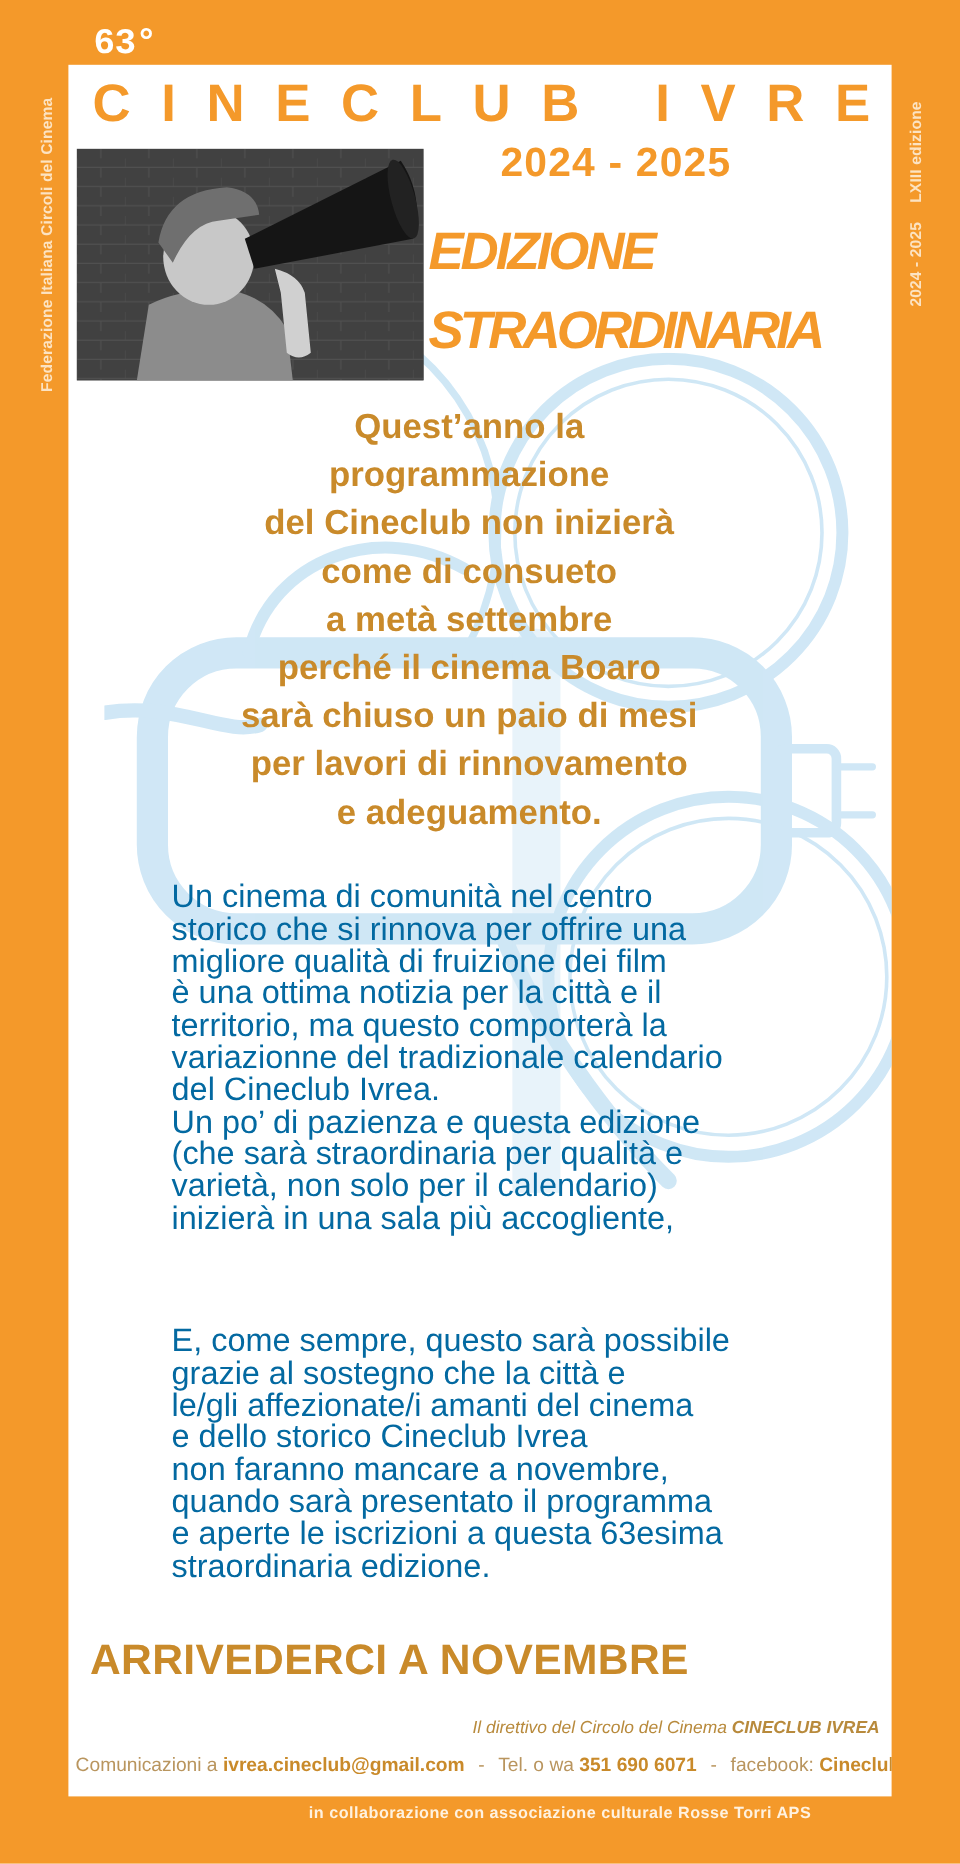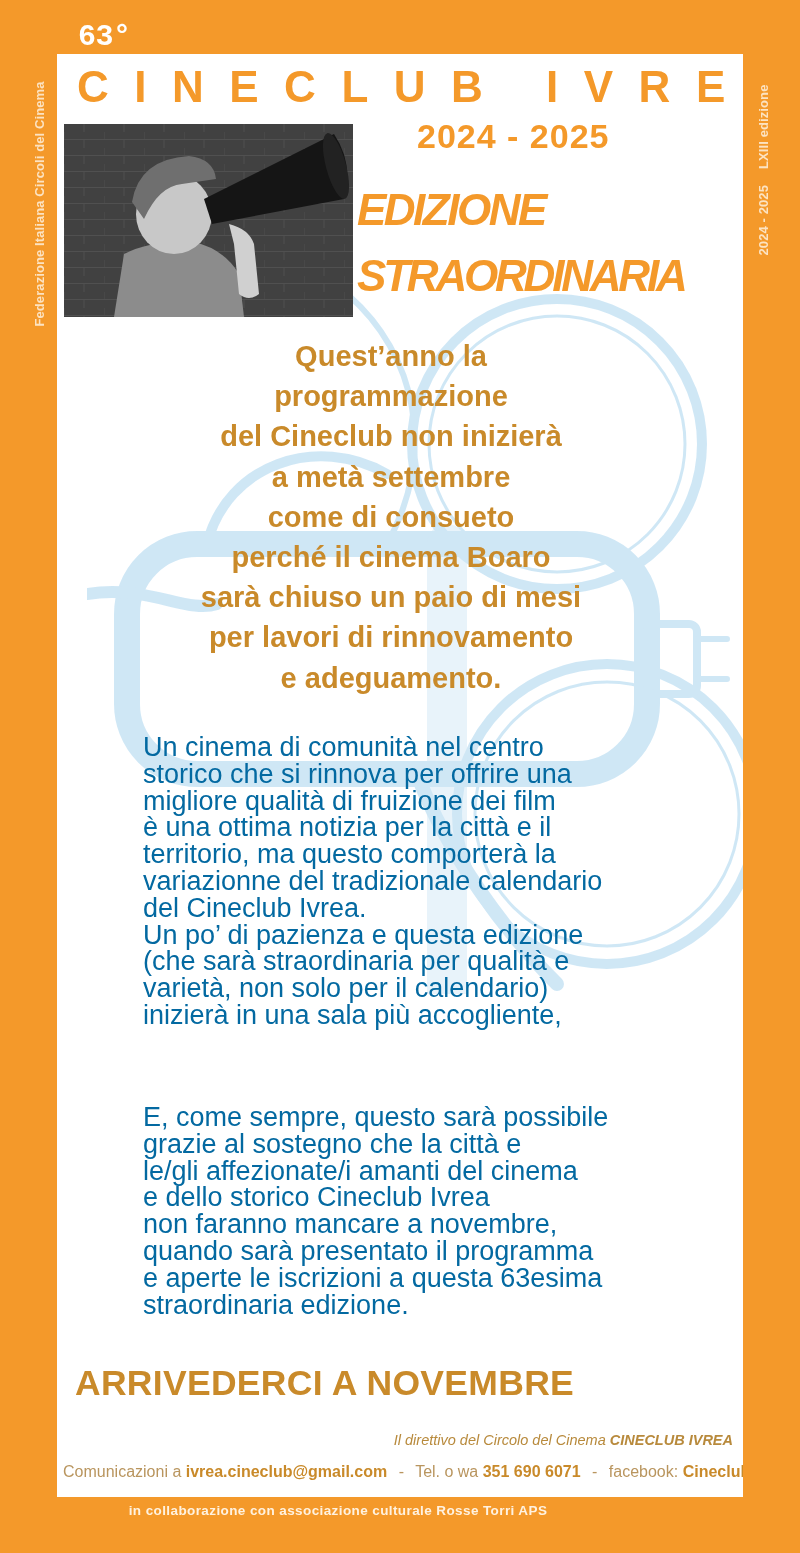--- a/index.html
+++ b/index.html
@@ -86,21 +86,21 @@
   }
   .signature b { font-weight: 700; }
   .contacts {
     position: absolute; left: 6px; top: 1409px; width: 676px;
     color: #B9955E; font-size: 16px; line-height: 18px; white-space: nowrap;
     text-align: left;
   }
   .contacts b { color: #C98A2A; font-weight: 700; }
   .contacts .sep { margin: 0 7px; }
   .collab {
-    position: absolute; left: 0; top: 1502px; width: 676px; text-align: center;
+    position: absolute; left: 0; top: 1502px; width: 676px; text-align: right;
     color: #FFF2E0; font-weight: 700; font-size: 13.5px; line-height: 18px;
     letter-spacing: 0.4px; white-space: nowrap;
   }
 </style>
 </head>
 <body>
 
 <div class="edition-number">63°</div>
 
 <div class="side-left">Federazione Italiana Circoli del Cinema</div>
@@ -155,22 +155,22 @@
     </svg>
   </div>
 
   <div class="edizione">EDIZIONE</div>
   <div class="straordinaria">STRAORDINARIA</div>
 
   <div class="lead">
     <div>Quest’anno la</div>
     <div>programmazione</div>
     <div>del Cineclub non inizierà</div>
+    <div>come di consueto</div>
     <div>a metà settembre</div>
-    <div>come di consueto</div>
     <div>perché il cinema Boaro</div>
     <div>sarà chiuso un paio di mesi</div>
     <div>per lavori di rinnovamento</div>
     <div>e adeguamento.</div>
   </div>
 
   <div class="body-block b1">
     <div>Un cinema di comunità nel centro</div>
     <div>storico che si rinnova per offrire una</div>
     <div>migliore qualità di fruizione dei film</div>

